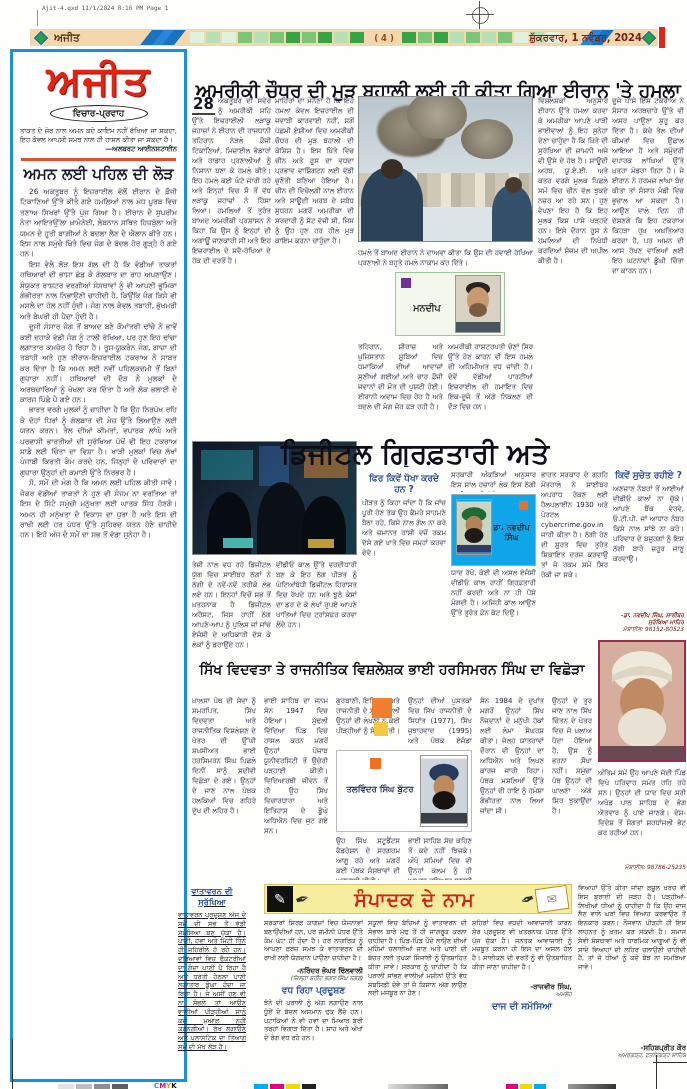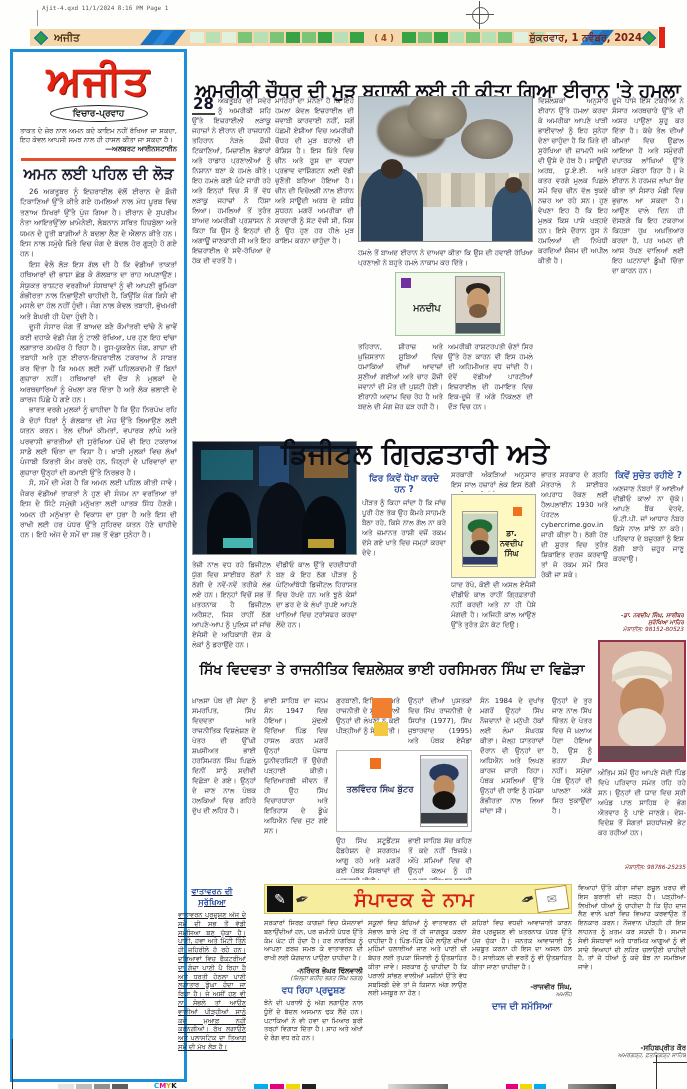--- a/index.html
+++ b/index.html
@@ -9,21 +9,21 @@
   .t{font-size:7px;line-height:10px;text-align:justify;color:#1e1e38;}
   .te{font-size:7.3px;line-height:10.4px;text-align:justify;color:#1e1e38;}
   .te p{margin:0;text-indent:9px;}
   .t2{font-size:6.6px;line-height:8.8px;text-align:justify;color:#222;}
   .drop{float:left;font-size:15px;font-weight:bold;color:#15152a;border-bottom:2px solid #444;
         margin:0 3px 1px 0;padding:0 1px;line-height:17px;}
   .subblue{font-size:9px;font-weight:bold;color:#23479e;text-align:center;margin:3px 0;}
   .sig{font-size:7px;font-weight:bold;color:#111;text-align:right;margin:2px 0 0;}
   .sigplace{font-size:5.8px;font-style:italic;color:#444;text-align:right;margin:0 0 2px;}
   .photoframe{border:1px solid #8a8a88;}
-  .abox{border:1px solid #9fc79b;background:#f2f8ec;display:flex;}
+  .abox{border:1px solid #9fc79b;background:#f2f8ec;display:flex;align-items:center;}
   .diamond{width:8px;height:8px;background:#2ba042;border:1.5px solid #1a64c0;transform:rotate(45deg);}
   .stripe{position:absolute;width:34px;height:15px;background:#1a72c2;transform:skewX(-38deg);}
   .pgsq{width:14px;height:11px;margin-right:2px;flex:none;}
   .s1{background:#e2f1de;} .s2{background:#b9e0b4;} .s3{background:#7cc578;} .s4{background:#37a344;}
   .mark{position:absolute;background:#333;}
 </style>
 </head>
 <body>
 
 <div id="page">
@@ -143,21 +143,21 @@
   <div class="b t" style="left:192px;top:560px;width:79px;height:94px;">ਤੇਜ਼ੀ ਨਾਲ ਵਧ ਰਹੇ ਡਿਜੀਟਲ ਯੁੱਗ ਵਿਚ ਸਾਈਬਰ ਠੱਗਾਂ ਨੇ ਠੱਗੀ ਦੇ ਨਵੇਂ-ਨਵੇਂ ਤਰੀਕੇ ਲੱਭ ਲਏ ਹਨ। ਇਨ੍ਹਾਂ ਵਿਚੋਂ ਸਭ ਤੋਂ ਖ਼ਤਰਨਾਕ ਹੈ ਡਿਜੀਟਲ ਅਰੈਸਟ, ਜਿਸ ਰਾਹੀਂ ਠੱਗ ਆਪਣੇ-ਆਪ ਨੂੰ ਪੁਲਿਸ ਜਾਂ ਜਾਂਚ ਏਜੰਸੀ ਦੇ ਅਧਿਕਾਰੀ ਦੱਸ ਕੇ ਲੋਕਾਂ ਨੂੰ ਡਰਾਉਂਦੇ ਹਨ।</div>
   <div class="b t" style="left:276px;top:560px;width:81px;height:94px;">ਵੀਡੀਓ ਕਾਲ ਉੱਤੇ ਵਰਦੀਧਾਰੀ ਬਣ ਕੇ ਇਹ ਠੱਗ ਪੀੜਤ ਨੂੰ ਘੰਟਿਆਂਬੱਧੀ ਡਿਜੀਟਲ ਹਿਰਾਸਤ ਵਿਚ ਰੱਖਦੇ ਹਨ ਅਤੇ ਝੂਠੇ ਕੇਸਾਂ ਦਾ ਡਰ ਦੇ ਕੇ ਲੱਖਾਂ ਰੁਪਏ ਆਪਣੇ ਖਾਤਿਆਂ ਵਿਚ ਟ੍ਰਾਂਸਫਰ ਕਰਵਾ ਲੈਂਦੇ ਹਨ।</div>
 
   <div class="b" style="left:362px;top:470px;width:84px;height:184px;">
     <div class="subblue">ਫਿਰ ਕਿਵੇਂ ਧੋਖਾ ਕਰਦੇ ਹਨ ?</div>
     <div class="t" style="height:92px;overflow:hidden;">ਪੀੜਤ ਨੂੰ ਕਿਹਾ ਜਾਂਦਾ ਹੈ ਕਿ ਜਾਂਚ ਪੂਰੀ ਹੋਣ ਤੱਕ ਉਹ ਕੈਮਰੇ ਸਾਹਮਣੇ ਬੈਠਾ ਰਹੇ, ਕਿਸੇ ਨਾਲ ਗੱਲ ਨਾ ਕਰੇ ਅਤੇ ਜ਼ਮਾਨਤ ਰਾਸ਼ੀ ਵਜੋਂ ਰਕਮ ਦੱਸੇ ਗਏ ਖਾਤੇ ਵਿਚ ਜਮ੍ਹਾਂ ਕਰਵਾ ਦੇਵੇ।</div>
   </div>
 
   <div class="b" style="left:451px;top:470px;width:85px;height:184px;">
     <div class="t" style="height:22px;overflow:hidden;">ਸਰਕਾਰੀ ਅੰਕੜਿਆਂ ਅਨੁਸਾਰ ਇਸ ਸਾਲ ਹਜ਼ਾਰਾਂ ਲੋਕ ਇਸ ਠੱਗੀ ਦਾ ਸ਼ਿਕਾਰ ਹੋ ਚੁੱਕੇ ਹਨ।</div>
-    <div style="display:flex;align-items:flex-end;border:1px solid #aaa;background:#fef9c3;height:62px;margin:2px 0;padding:10px;">
+    <div style="display:flex;align-items:flex-start;border:1px solid #aaa;background:#0ea5e9;height:62px;margin:2px 0;padding:4px;">
       <svg width="34" height="54" viewBox="0 0 36 54" style="flex:none;border:1px solid #999;">
         <rect width="36" height="54" fill="#c9d6c2"></rect>
         <ellipse cx="18" cy="14" rx="13" ry="8" fill="#1f6b33"></ellipse>
         <path d="M5 16 Q18 0 31 16 Z" fill="#1f6b33"></path>
         <ellipse cx="18" cy="25" rx="9" ry="10" fill="#b5835a"></ellipse>
         <ellipse cx="18" cy="36" rx="10" ry="8" fill="#1e1a16"></ellipse>
         <rect y="46" width="36" height="8" fill="#303a66"></rect>
       </svg>
       <div style="flex:1;position:relative;height:100%;">
         <div style="position:absolute;right:3px;top:2px;width:9px;height:9px;background:#f07020;"></div>

